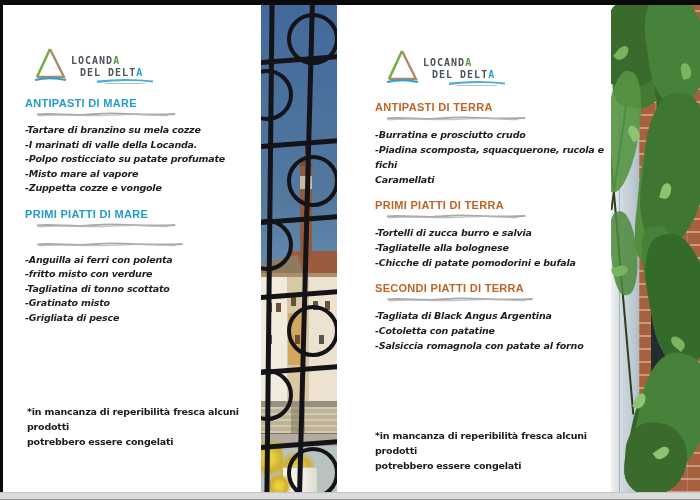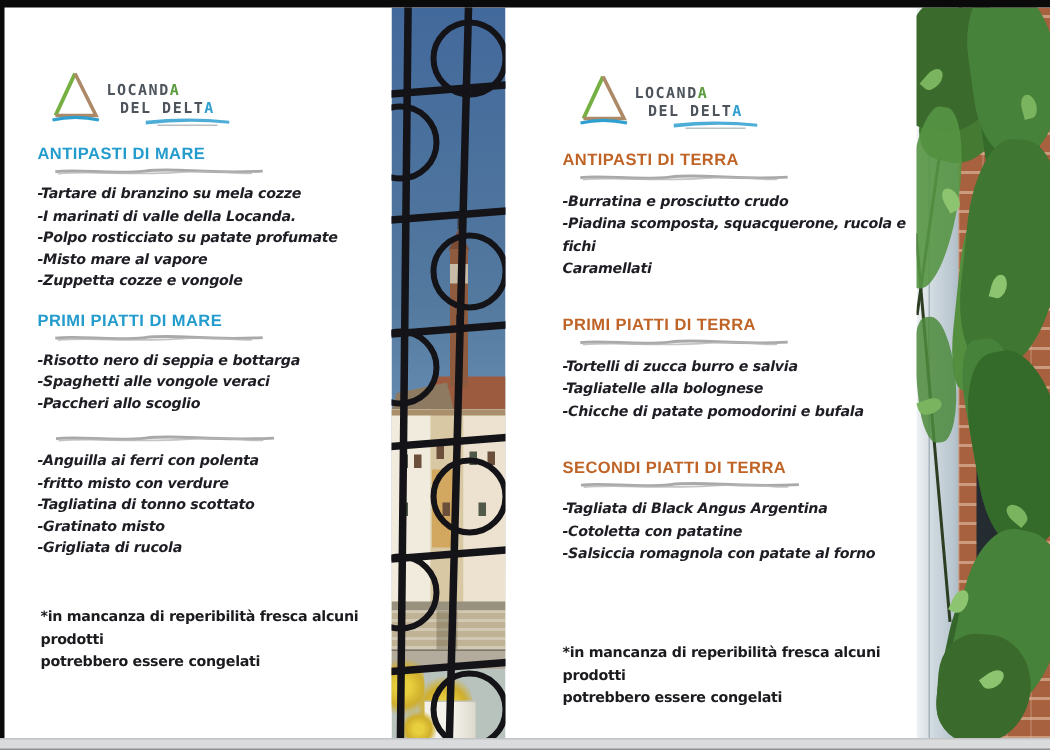--- a/index.html
+++ b/index.html
@@ -32,21 +32,21 @@
   .heading{font-weight:700;font-size:11px;line-height:12px;letter-spacing:.3px;}
   .sea .heading{color:#239ccd;}
   .land .heading{color:#bf6426;}
   .scribble{display:block;margin-top:2px;height:7px;}
   .items{margin-top:5px;}
   .item{font-family:"DejaVu Sans",sans-serif;font-style:italic;font-weight:700;
         font-size:9.5px;line-height:14.5px;letter-spacing:-.2px;color:#1d1d24;white-space:pre-line;}
   .page-right .item{line-height:15px;}
   .section{margin-top:12px;}
   .page-left .section-first{margin-top:12px;}
-  .page-right .section{margin-top:24px;}
+  .page-right .section{margin-top:12px;}
   .page-right .section-first{margin-top:14px;}
   .footnote{position:absolute;font-family:"DejaVu Sans",sans-serif;font-weight:700;
             font-size:9.5px;line-height:15px;letter-spacing:-.2px;color:#1b1b1f;white-space:pre-line;width:252px;}
   .page-left .footnote{left:24px;top:399px;}
   .page-right .footnote{left:38px;top:423px;}
 
   
   .photo-mid{position:absolute;left:261px;top:5px;width:76px;height:488px;overflow:hidden;z-index:5;}
   .sky{position:absolute;inset:0;background:linear-gradient(180deg,#42699b 0%,#53799f 40%,#6f93b8 62%,#8fabc6 75%,#b9c3bd 82%);}
   .gable{position:absolute;left:28px;top:246px;width:48px;height:22px;background:#9c5a3e;}
@@ -162,38 +162,33 @@
         <div class="item">-Zuppetta cozze e vongole</div>
       </div>
     </div>
 
     <div class="section sea">
       <div class="heading">PRIMI PIATTI DI MARE</div>
       <svg class="scribble" width="162" height="8" viewBox="0 0 162 8">
         <path d="M2 4 C 20 1.5, 45 6.5, 70 3.5 S 115 6, 160 3.5" stroke="#9a9a9a" stroke-width="2.2" fill="none" opacity=".85"></path>
         <path d="M4 5.5 C 30 3, 60 7, 95 4.5 S 140 6.5, 152 5" stroke="#b5b5b5" stroke-width="1.3" fill="none" opacity=".8"></path>
       </svg>
-      <div class="items">
-        <div class="item">-Risotto nero di seppia e bottarga</div>
-        <div class="item">-Spaghetti alle vongole veraci</div>
-        <div class="item">-Paccheri allo scoglio</div>
-      </div>
     </div>
 
     <div class="section sea">
       <svg class="scribble" width="170" height="8" viewBox="0 0 170 8">
         <path d="M2 4 C 20 1.5, 45 6.5, 70 3.5 S 120 6, 168 3.5" stroke="#9a9a9a" stroke-width="2.2" fill="none" opacity=".85"></path>
         <path d="M4 5.5 C 30 3, 60 7, 100 4.5 S 150 6.5, 160 5" stroke="#b5b5b5" stroke-width="1.3" fill="none" opacity=".8"></path>
       </svg>
       <div class="items">
         <div class="item">-Anguilla ai ferri con polenta</div>
         <div class="item">-fritto misto con verdure</div>
         <div class="item">-Tagliatina di tonno scottato</div>
         <div class="item">-Gratinato misto</div>
-        <div class="item">-Grigliata di rucola</div>
+        <div class="item">-Grigliata di pesce</div>
       </div>
     </div>
 
     <div class="footnote">*in mancanza di reperibilità fresca alcuni prodotti
 potrebbero essere congelati</div>
   </div>
 
   <div class="photo-mid">
     <div class="sky"></div>
     <div class="finial"></div>

